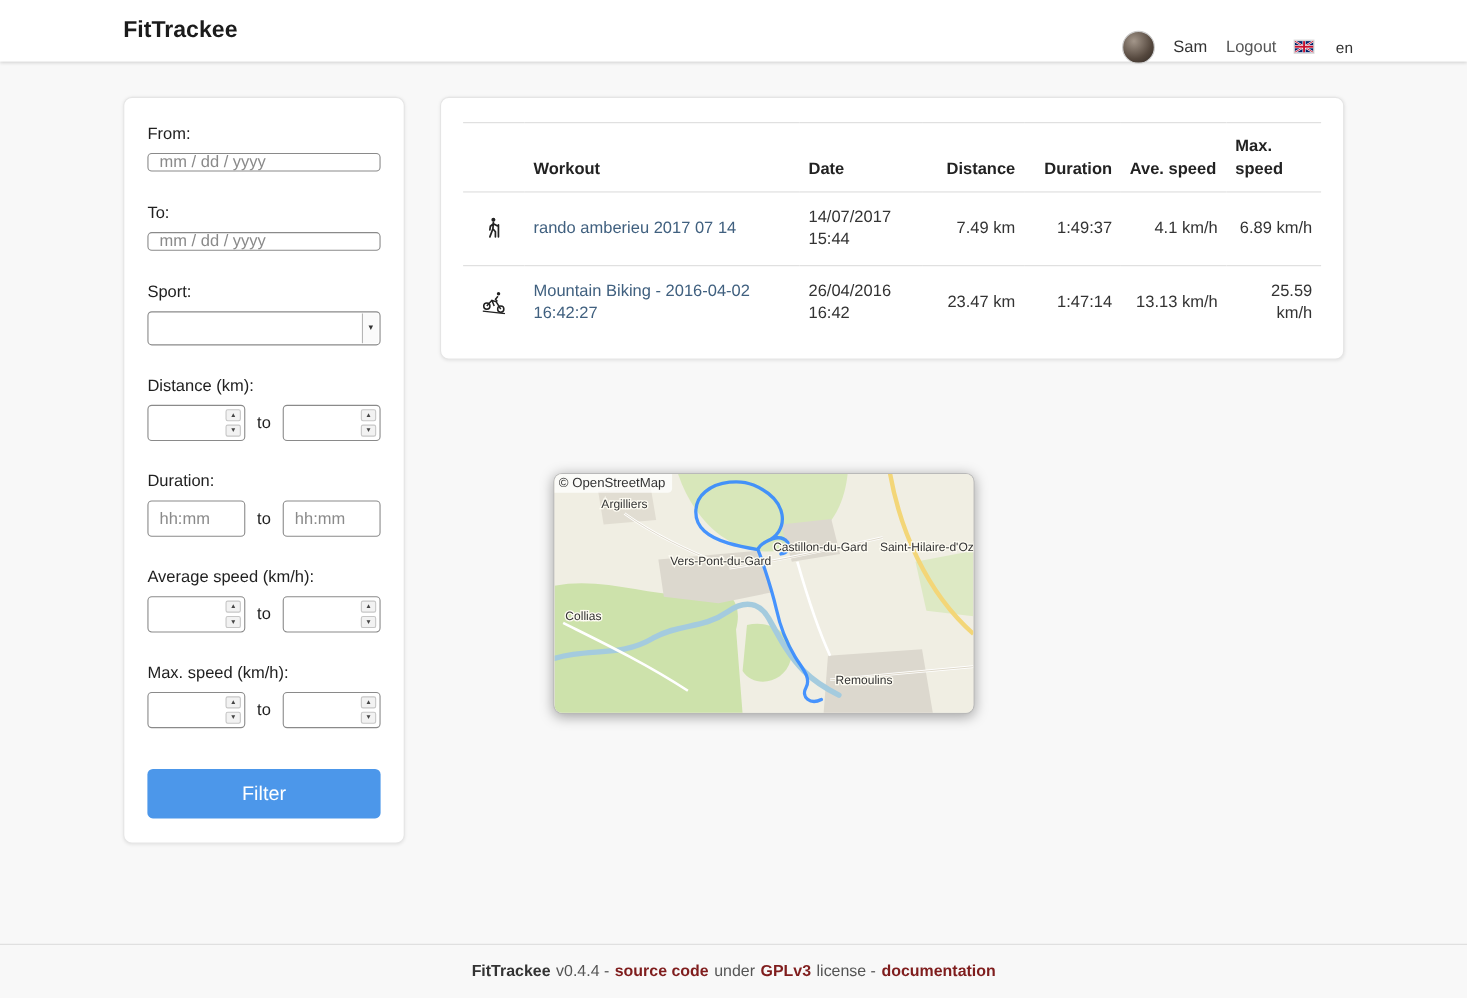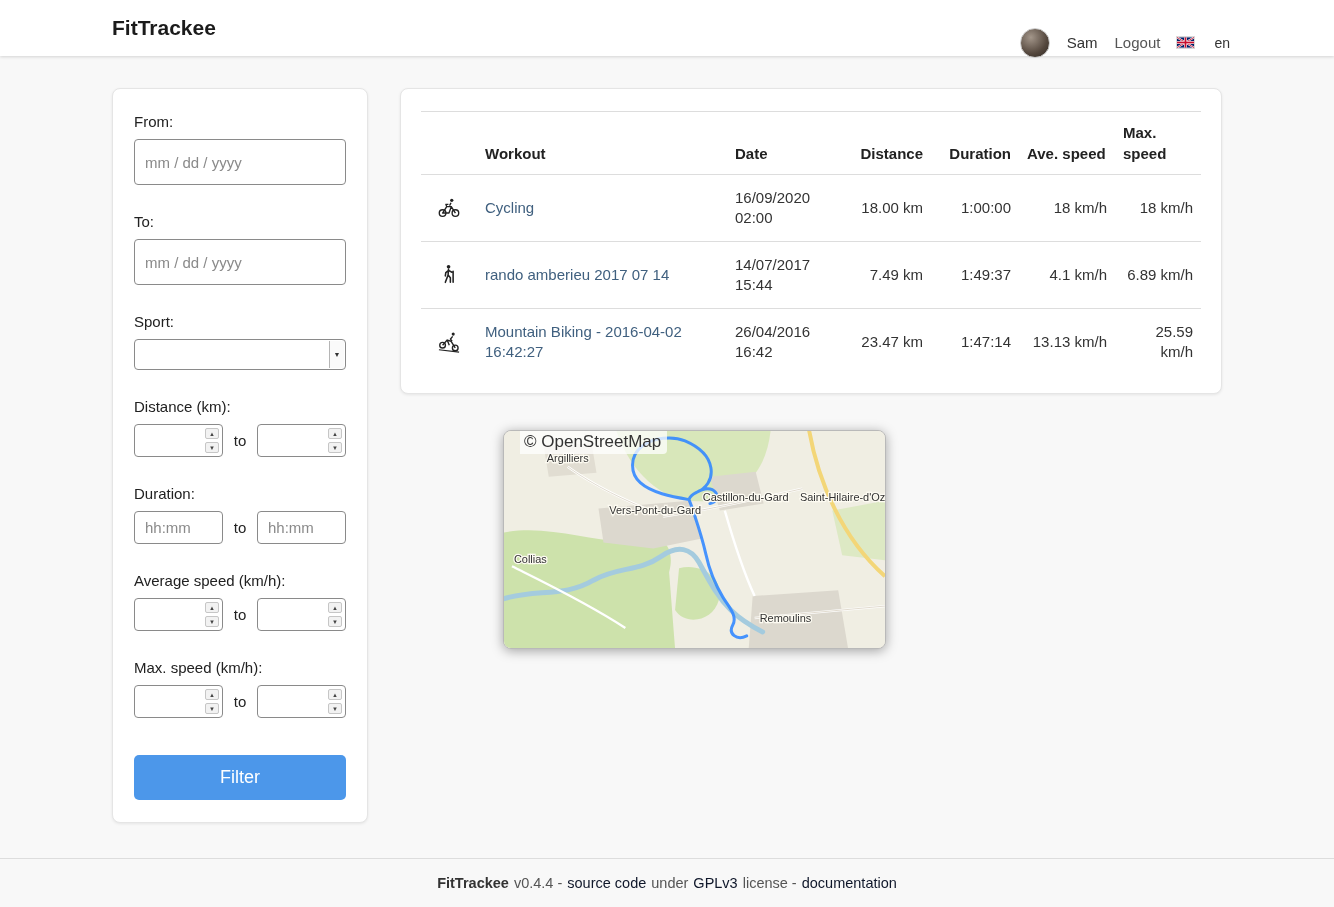--- a/index.html
+++ b/index.html
@@ -47,21 +47,21 @@
     border: 1px solid #e5e5e5;
     border-radius: 8px;
     box-shadow: 0 1px 3px rgba(0,0,0,.08);
   }
 
   
   .filters { width: 256px; padding: 24px 21px 22px 21px; flex: none; }
   .fgroup { margin-bottom: 28px; }
   .flabel { font-size: 15px; color: #212121; display: block; margin-bottom: 9px; }
   .ipt {
-    width: 100%; height: 46px;
+    width: 100%; height: 17px;
     border: 1px solid #8a8a8a; border-radius: 4px;
     padding: 0 10px; font: 15px "Liberation Sans", sans-serif;
     color: #333; background: #fff;
   }
   .ipt::placeholder { color: #8a8a8a; opacity: 1; }
   .range { display: flex; align-items: center; justify-content: space-between; }
   .range .to { font-size: 15px; color: #222; }
   .spinbox { position: relative; width: 89px; }
   .spinbox .ipt-num {
     width: 100%; height: 33px;
@@ -118,40 +118,40 @@
   
   .map-popup {
     position: absolute; left: 503px; top: 430px;
     width: 383px; height: 219px;
     border-radius: 8px; overflow: hidden;
     border: 1px solid #b9b9b9;
     box-shadow: 0 2px 12px rgba(0,0,0,.35);
     z-index: 50; background: #f0eee4;
   }
   .map-attr {
-    position: absolute; left: 16px; top: 0; z-index: 2;
+    position: absolute; left: 0; top: 0; z-index: 2;
     background: rgba(255,255,255,.75);
-    font-size: 17px; color: #333; padding: 1px 6px 2px 4px;
+    font-size: 12px; color: #333; padding: 1px 6px 2px 4px;
     border-radius: 0 0 4px 0; cursor: pointer;
   }
   .map-canvas { position: absolute; inset: 0; }
   .map-label {
     font: 11px "Liberation Sans", sans-serif; fill: #333;
     paint-order: stroke; stroke: #fdfbf2; stroke-width: 2.5px;
   }
 
   
   footer {
     position: absolute; left: 0; right: 0; bottom: 0; height: 49px;
     border-top: 1px solid #ddd;
     display: flex; align-items: center; justify-content: center; gap: 5px;
     font-size: 14.5px; color: #555; background: #f8f8f8;
   }
   footer .f-brand { font-weight: 700; color: #333; }
-  footer a { color: #0f172a; text-decoration: none; cursor: pointer; }
+  footer a { color: #7f1d1d; text-decoration: none; cursor: pointer; font-weight: bold; }
 </style>
 </head>
 <body>
 
 <header class="navbar">
   <div class="brand">FitTrackee</div>
   <div class="nav-right">
     <div class="avatar"></div>
     <span class="nav-user">Sam</span>
     <span class="nav-logout">Logout</span>
@@ -283,36 +283,20 @@
           <th></th>
           <th>Workout</th>
           <th>Date</th>
           <th class="num">Distance</th>
           <th class="num">Duration</th>
           <th>Ave. speed</th>
           <th>Max. speed</th>
         </tr>
       </thead>
       <tbody>
-        <tr>
-          <td class="sport-icon">
-            <svg viewBox="0 0 24 24" aria-hidden="true">
-              <circle cx="5" cy="17.5" r="3.6" fill="none" stroke="#222" stroke-width="1.5"></circle>
-              <circle cx="19" cy="17.5" r="3.6" fill="none" stroke="#222" stroke-width="1.5"></circle>
-              <circle cx="15" cy="3.6" r="1.8" fill="#222"></circle>
-              <path d="M5 17.5 L9.5 10.5 L14.5 10.5 L12 17.5 Z M14.5 10.5 L19 17.5 M14.2 6.2 L12.6 9.4 M9.5 10.5 L8.6 8 L11.4 8" fill="none" stroke="#222" stroke-width="1.5" stroke-linejoin="round"></path>
-            </svg>
-          </td>
-          <td><a class="w-link">Cycling</a></td>
-          <td>16/09/2020 02:00</td>
-          <td class="num">18.00 km</td>
-          <td class="num">1:00:00</td>
-          <td class="num">18 km/h</td>
-          <td class="num">18 km/h</td>
-        </tr>
         <tr>
           <td class="sport-icon">
             <svg viewBox="0 0 24 24" aria-hidden="true">
               <circle cx="11.5" cy="3" r="2" fill="#222"></circle>
               <path d="M11.5 5.5 L11 12 L8 20 M11 12 L13.5 15 L13.5 20 M11.5 7 L8.5 9.5 L8 13 M11.5 7 L15.2 9 M16.5 8 L16.5 20" fill="none" stroke="#222" stroke-width="1.7" stroke-linecap="round"></path>
             </svg>
           </td>
           <td><a class="w-link">rando amberieu 2017 07 14</a></td>
           <td>14/07/2017 15:44</td>
           <td class="num">7.49 km</td>

